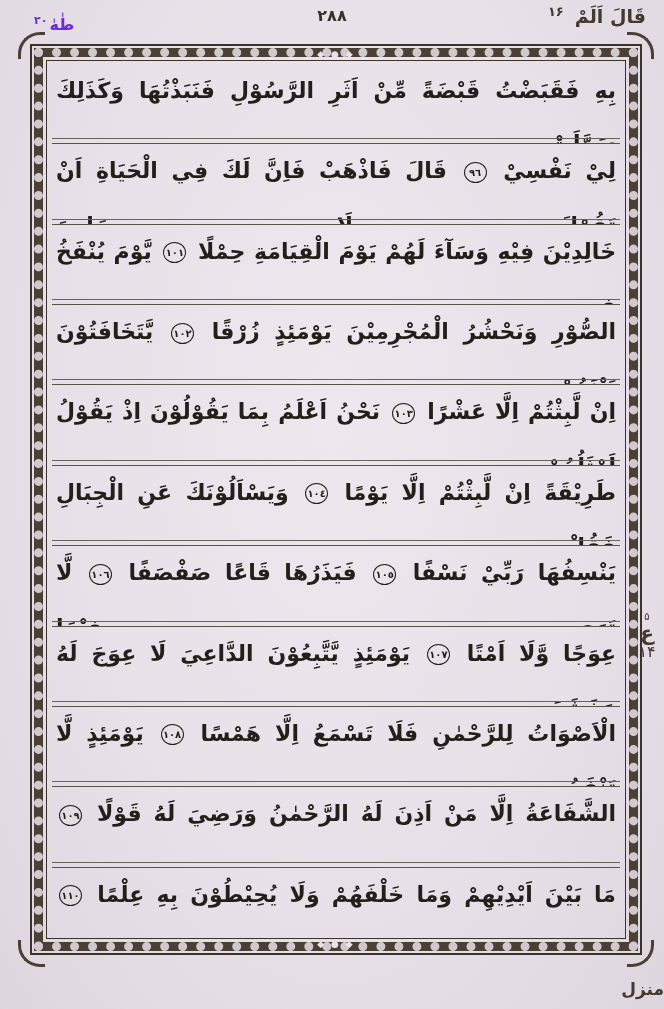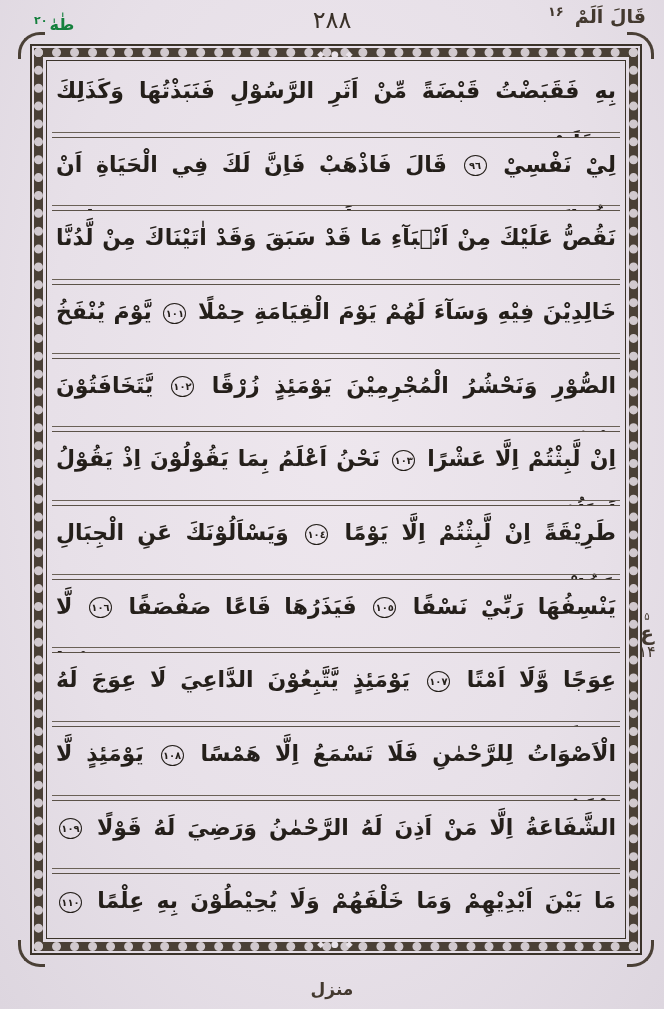--- a/index.html
+++ b/index.html
@@ -13,25 +13,25 @@
   }
   
   .hdr{position:absolute;top:0;left:0;right:0;height:42px;}
   .juz-label{
     position:absolute;top:4px;right:18px;direction:rtl;
     font-weight:700;font-size:19px;color:#43392f;letter-spacing:0;
   }
   .juz-label .num{font-size:13px;vertical-align:super;margin-right:11px;}
   .page-num{
     position:absolute;top:6px;left:50%;transform:translateX(-50%);
-    font-weight:400;font-size:24px;color:#3a3129;letter-spacing:3px;
+    font-weight:700;font-size:16px;color:#3a3129;letter-spacing:3px;
   }
   .surah-label{
     position:absolute;top:14px;left:34px;direction:rtl;
-    font-weight:700;font-size:16px;color:#15803d;
+    font-weight:700;font-size:16px;color:#6d28d9;
   }
   .surah-label .num{font-size:11px;vertical-align:super;margin-right:2px;}
   
   .frame{position:absolute;top:44px;left:30px;right:22px;bottom:54px;}
   .frame-outer{position:absolute;inset:0;border:2px solid #3b332a;}
   .frame-band{position:absolute;inset:4px;border:9px solid #4a4036;}
   .frame-lace{position:absolute;inset:4px;border:9px dotted rgba(233,226,233,.85);}
   .frame-inner{position:absolute;inset:16px;border:1.5px solid #3b332a;}
   .knot{position:absolute;left:50%;transform:translateX(-50%);
     color:#e9e2e9;font-size:9px;letter-spacing:2px;line-height:9px;}
@@ -67,21 +67,21 @@
   }
   
   .ruku{
     position:absolute;right:4px;top:612px;width:26px;text-align:center;
     color:#43392f;line-height:1.05;
   }
   .ruku .r-top{font-size:10px;display:block;}
   .ruku .r-ain{font-size:20px;font-weight:700;display:block;}
   .ruku .r-bottom{font-size:16px;display:block;}
   .catchword{
-    position:absolute;left:0;right:0;bottom:10px;text-align:center;direction:rtl;
+    position:absolute;left:0;right:0;bottom:10px;text-align:right;direction:rtl;
     font-weight:700;font-size:17px;color:#43392f;
   }
 </style>
 </head>
 <body>
 
 <div class="hdr">
   <div class="juz-label"><span>قَالَ اَلَمْ</span><span class="num">۱۶</span></div>
   <div class="page-num">۲۸۸</div>
   <div class="surah-label"><span>طٰهٰ</span><span class="num">۲۰</span></div>
@@ -94,21 +94,20 @@
   <div class="knot top">◆ ● ◆</div>
   <div class="knot bottom">◆ ● ◆</div>
   <span class="curl tl"></span>
   <span class="curl tr"></span>
   <span class="curl bl"></span>
   <span class="curl br"></span>
   <div class="frame-inner"></div>
   <div class="lines">
       <div class="line" dir="rtl"><span class="in"><span>بِهِ فَقَبَضْتُ قَبْضَةً مِّنْ اَثَرِ الرَّسُوْلِ فَنَبَذْتُهَا وَكَذَلِكَ سَوَّلَتْ</span> </span></div>
       <div class="line" dir="rtl"><span class="in"><span>لِيْ نَفْسِيْ</span> <span class="ayah">٩٦</span> <span>قَالَ فَاذْهَبْ فَاِنَّ لَكَ فِي الْحَيَاةِ اَنْ تَقُوْلَ لَا مِسَاسَ</span> </span></div>
-      <div class="line" dir="rtl"><span class="in"><span>نَقُصُّ عَلَيْكَ مِنْ اَنْۢبَآءِ مَا قَدْ سَبَقَ وَقَدْ اٰتَيْنَاكَ مِنْ لَّدُنَّا</span> </span></div>
       <div class="line" dir="rtl"><span class="in"><span>خَالِدِيْنَ فِيْهِ وَسَآءَ لَهُمْ يَوْمَ الْقِيَامَةِ حِمْلًا</span> <span class="ayah">١٠١</span> <span>يَّوْمَ يُنْفَخُ فِي</span> </span></div>
       <div class="line" dir="rtl"><span class="in"><span>الصُّوْرِ وَنَحْشُرُ الْمُجْرِمِيْنَ يَوْمَئِذٍ زُرْقًا</span> <span class="ayah">١٠٢</span> <span>يَّتَخَافَتُوْنَ بَيْنَهُمْ</span> </span></div>
       <div class="line" dir="rtl"><span class="in"><span>اِنْ لَّبِثْتُمْ اِلَّا عَشْرًا</span> <span class="ayah">١٠٣</span> <span>نَحْنُ اَعْلَمُ بِمَا يَقُوْلُوْنَ اِذْ يَقُوْلُ اَمْثَلُهُمْ</span> </span></div>
       <div class="line" dir="rtl"><span class="in"><span>طَرِيْقَةً اِنْ لَّبِثْتُمْ اِلَّا يَوْمًا</span> <span class="ayah">١٠٤</span> <span>وَيَسْاَلُوْنَكَ عَنِ الْجِبَالِ فَقُلْ</span> </span></div>
       <div class="line" dir="rtl"><span class="in"><span>يَنْسِفُهَا رَبِّيْ نَسْفًا</span> <span class="ayah">١٠٥</span> <span>فَيَذَرُهَا قَاعًا صَفْصَفًا</span> <span class="ayah">١٠٦</span> <span>لَّا تَرَى فِيْهَا</span> </span></div>
       <div class="line" dir="rtl"><span class="in"><span>عِوَجًا وَّلَا اَمْتًا</span> <span class="ayah">١٠٧</span> <span>يَوْمَئِذٍ يَّتَّبِعُوْنَ الدَّاعِيَ لَا عِوَجَ لَهُ وَخَشَعَتِ</span> </span></div>
       <div class="line" dir="rtl"><span class="in"><span>الْاَصْوَاتُ لِلرَّحْمٰنِ فَلَا تَسْمَعُ اِلَّا هَمْسًا</span> <span class="ayah">١٠٨</span> <span>يَوْمَئِذٍ لَّا تَنْفَعُ</span> </span></div>
       <div class="line" dir="rtl"><span class="in"><span>الشَّفَاعَةُ اِلَّا مَنْ اَذِنَ لَهُ الرَّحْمٰنُ وَرَضِيَ لَهُ قَوْلًا</span> <span class="ayah">١٠٩</span>  </span></div>
       <div class="line" dir="rtl"><span class="in"><span>مَا بَيْنَ اَيْدِيْهِمْ وَمَا خَلْفَهُمْ وَلَا يُحِيْطُوْنَ بِهِ عِلْمًا</span> <span class="ayah">١١٠</span>  </span></div>
     </div>

